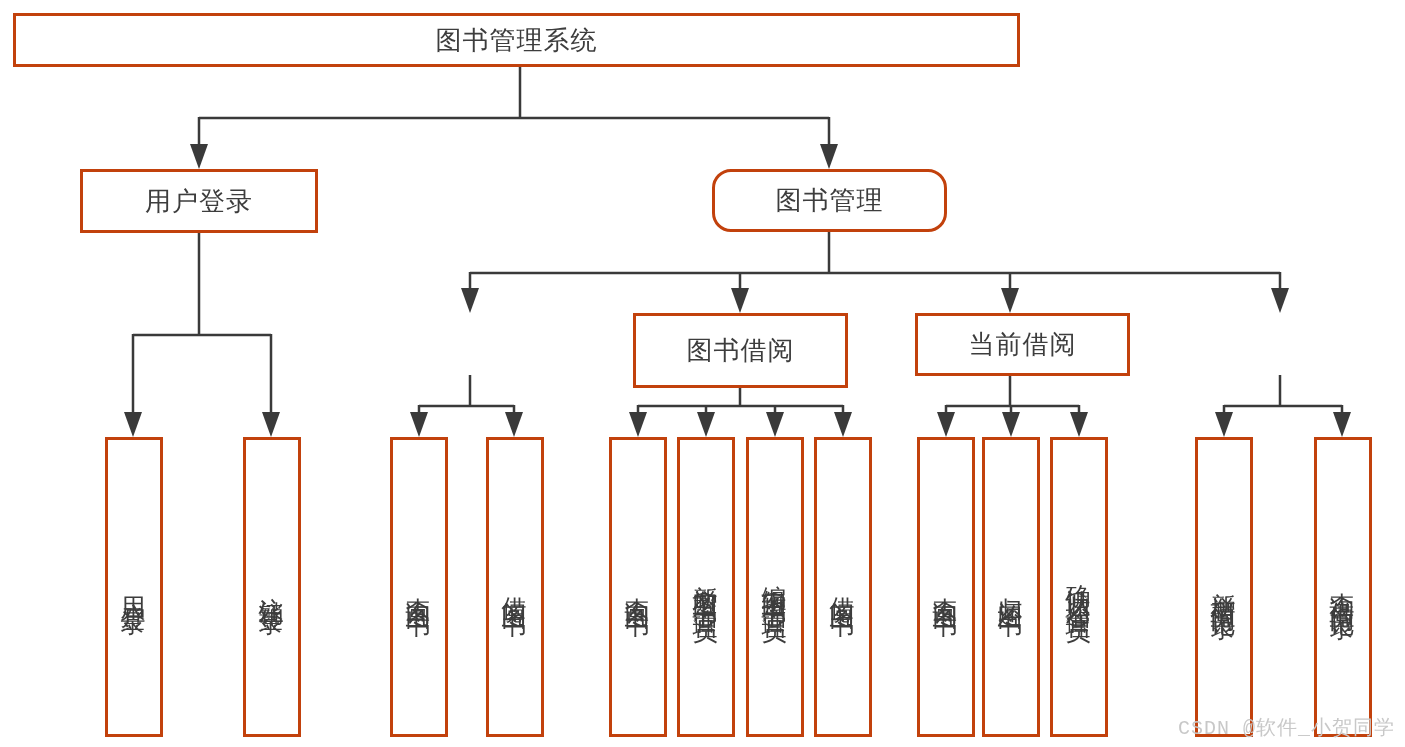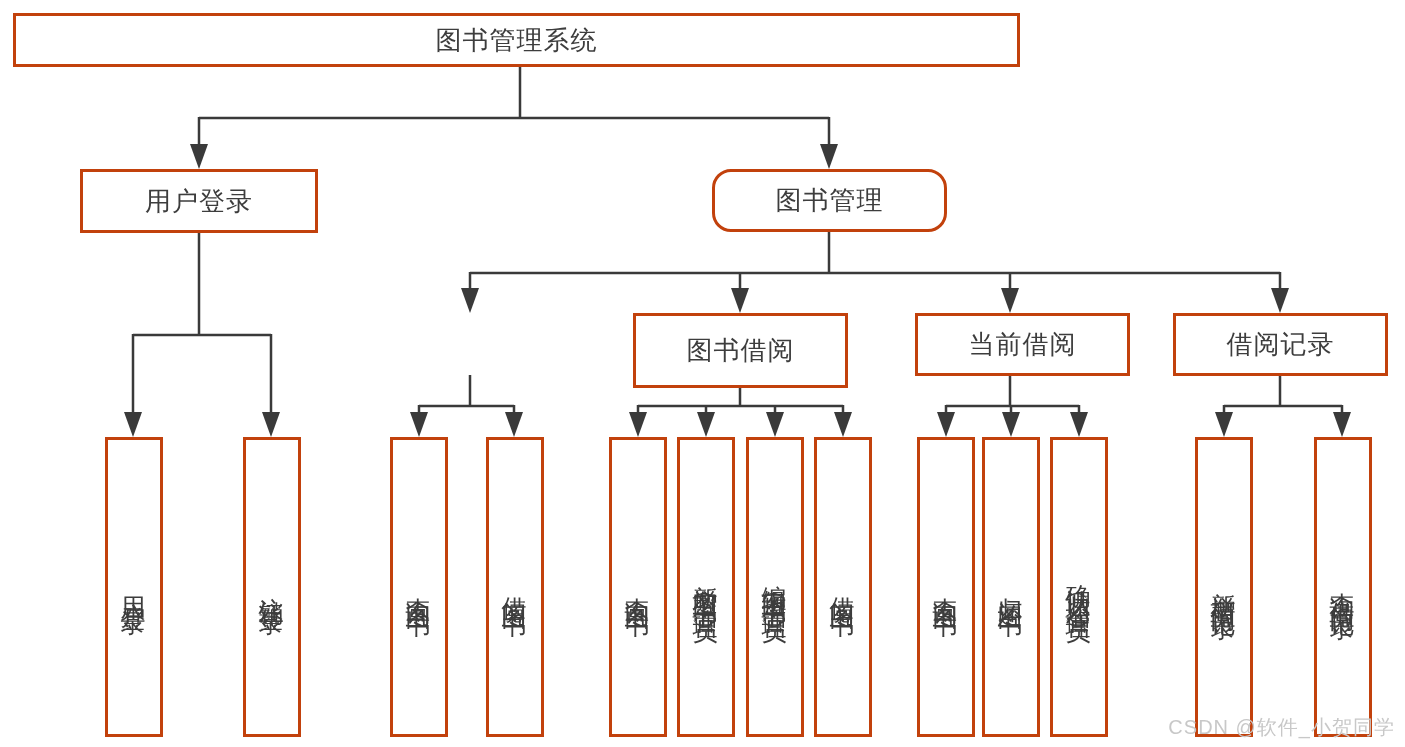--- a/index.html
+++ b/index.html
@@ -40,20 +40,21 @@
   }
   .watermark {
     position: absolute;
     right: 10px;
     bottom: 6px;
     font-size: 20px;
     color: #c8c8c8;
     letter-spacing: 1px;
     white-space: nowrap;
     z-index: 5;
+    font-family: Liberation Mono, monospace;
   }
 </style>
 </head>
 <body>
 
 <div id="canvas">
 
   <svg id="edges" viewBox="0 0 1405 747" xmlns="http://www.w3.org/2000/svg">
 
     <path fill="none" stroke="#3a3a3a" stroke-width="2.5" d="
@@ -125,23 +126,20 @@
   <div class="node" style="left:712px; top:169px; width:235px; height:63px;border-radius:19px;">
     <span class="lbl">图书管理</span>
   </div>
 
   <div class="node" style="left:633px; top:313px; width:215px; height:75px;">
     <span class="lbl">图书借阅</span>
   </div>
   <div class="node" style="left:903px; top:313px; width:215px; height:63px;margin-left:12px;">
     <span class="lbl">当前借阅</span>
   </div>
-  <div class="node" style="left:1173px; top:313px; width:215px; height:63px;">
-    <span class="lbl">借阅记录</span>
-  </div>
 
   <div class="node v" style="left:105px; top:437px; width:58px; height:300px;">
     <span class="lbl">用户登录</span>
   </div>
   <div class="node v" style="left:243px; top:437px; width:58px; height:300px;">
     <span class="lbl">注销登录</span>
   </div>
 
   <div class="node v" style="left:390px; top:437px; width:58px; height:300px;">
     <span class="lbl">查询图书</span>

